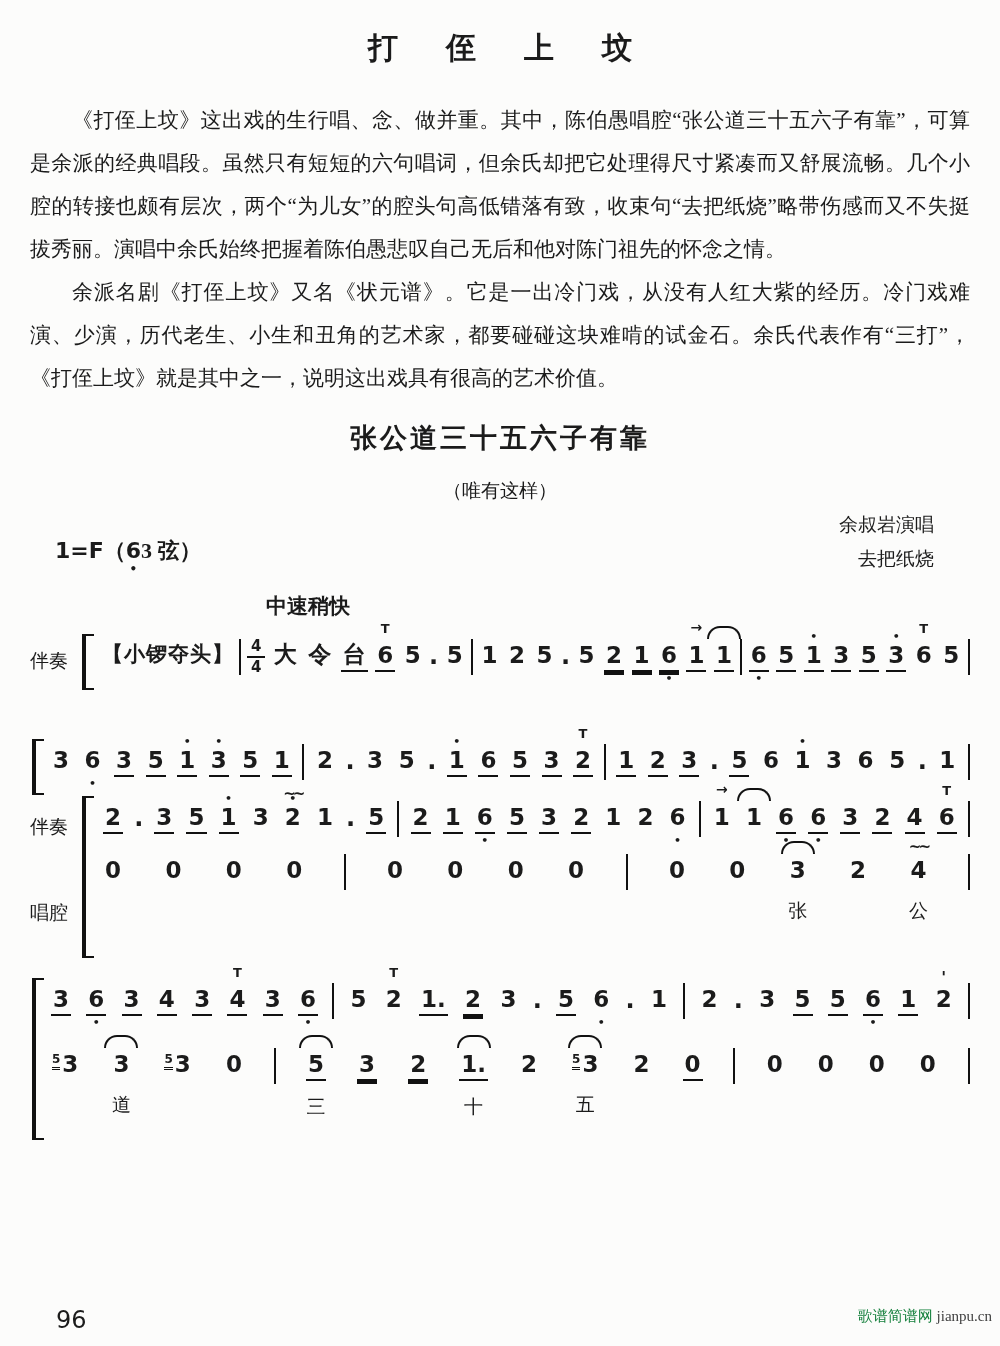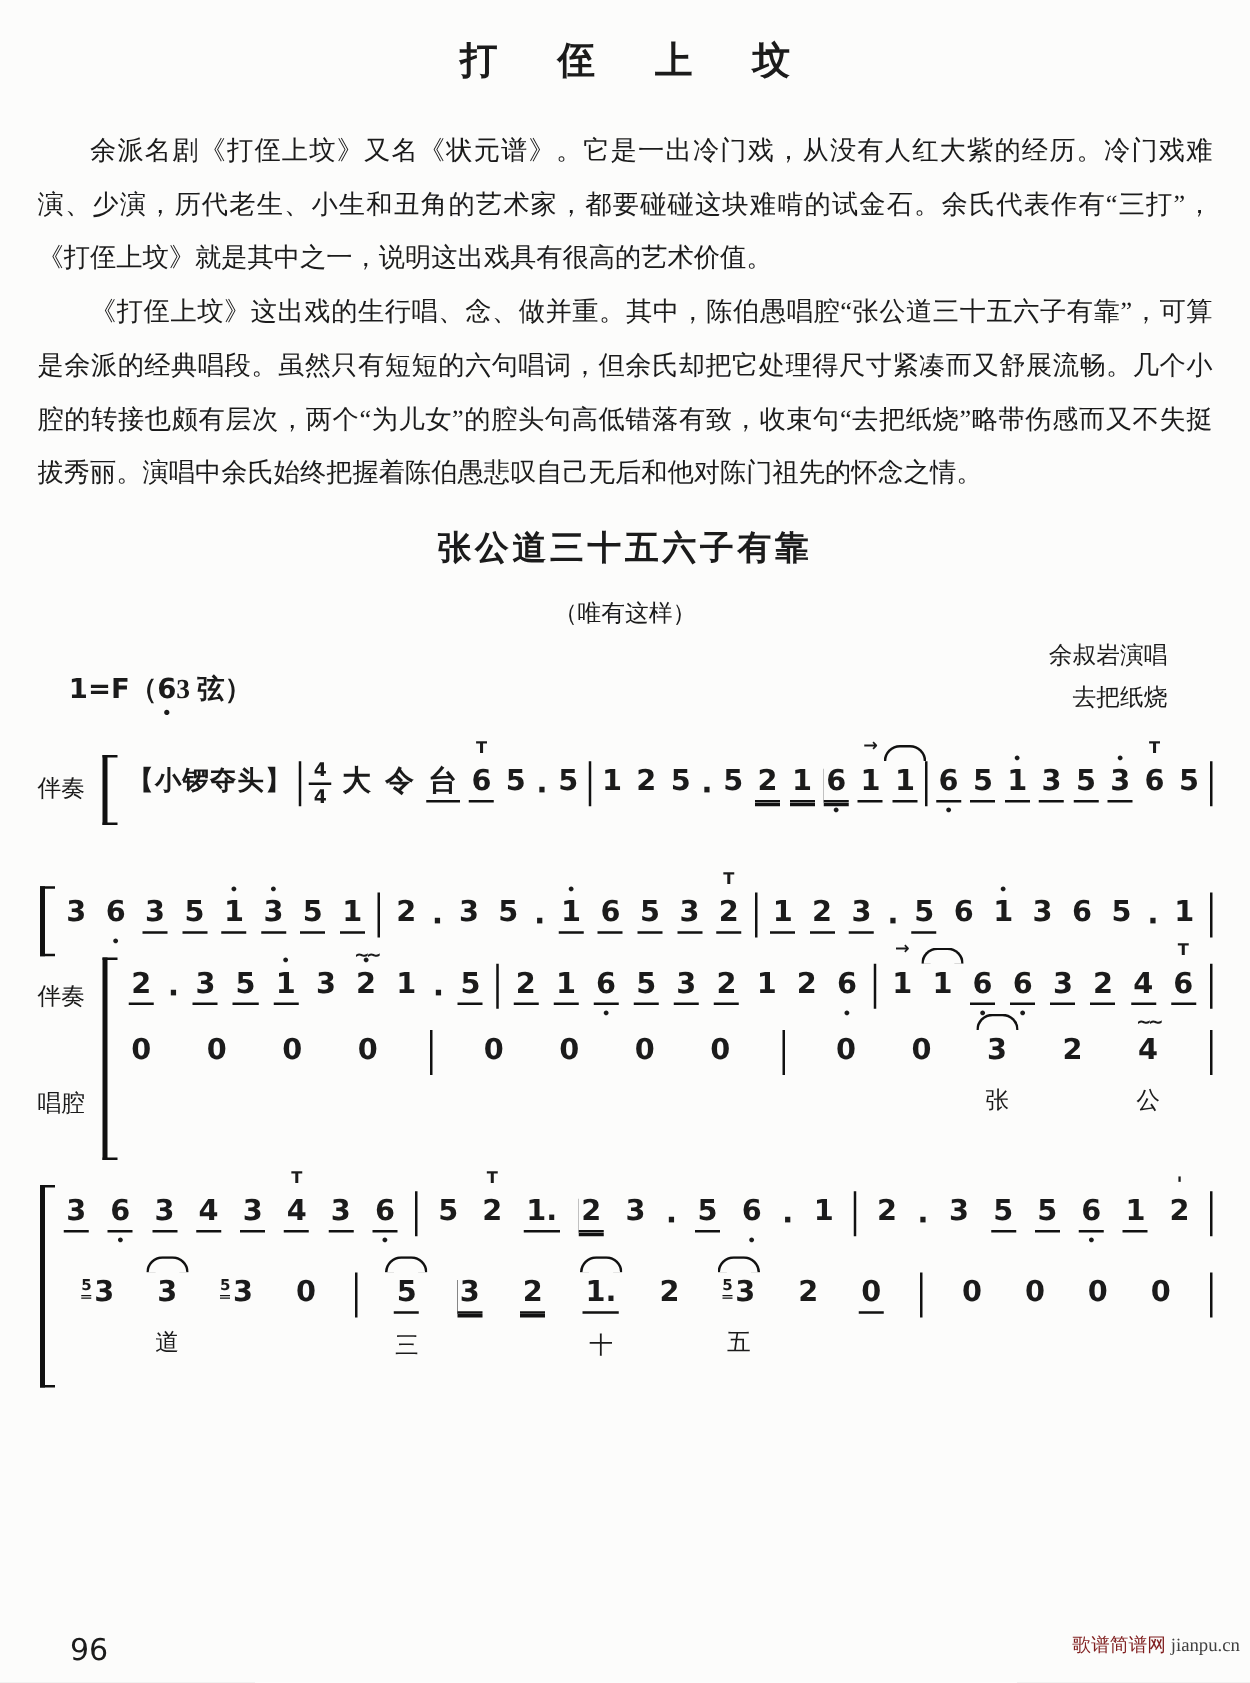--- a/index.html
+++ b/index.html
@@ -79,34 +79,35 @@
           font-family:"DejaVu Sans",sans-serif;}
   .watermark{position:absolute;right:8px;bottom:20px;font-size:15px;}
 </style>
 </head>
 <body>
 
 <div class="page">
   <div class="inner">
     <h1 class="title">打侄上坟</h1>
 
+    <p class="para">《打侄上坟》这出戏的生行唱、念、做并重。其中，陈伯愚唱腔“张公道三十五六子有靠”，可算是余派的经典唱段。虽然只有短短的六句唱词，但余氏却把它处理得尺寸紧凑而又舒展流畅。几个小腔的转接也颇有层次，两个“为儿女”的腔头句高低错落有致，收束句“去把纸烧”略带伤感而又不失挺拔秀丽。演唱中余氏始终把握着陈伯愚悲叹自己无后和他对陈门祖先的怀念之情。</p>
     <p class="para">余派名剧《打侄上坟》又名《状元谱》。它是一出冷门戏，从没有人红大紫的经历。冷门戏难演、少演，历代老生、小生和丑角的艺术家，都要碰碰这块难啃的试金石。余氏代表作有“三打”，《打侄上坟》就是其中之一，说明这出戏具有很高的艺术价值。</p>
-    <p class="para">《打侄上坟》这出戏的生行唱、念、做并重。其中，陈伯愚唱腔“张公道三十五六子有靠”，可算是余派的经典唱段。虽然只有短短的六句唱词，但余氏却把它处理得尺寸紧凑而又舒展流畅。几个小腔的转接也颇有层次，两个“为儿女”的腔头句高低错落有致，收束句“去把纸烧”略带伤感而又不失挺拔秀丽。演唱中余氏始终把握着陈伯愚悲叹自己无后和他对陈门祖先的怀念之情。</p>
 
     <h2 class="song-title">张公道三十五六子有靠</h2>
     <div class="song-sub">（唯有这样）</div>
 
     <div class="meta">
       <div class="key"><span>1=F</span><span class="cnf">（</span><span class="low6"><span>6</span><span class="db">•</span></span><span class="cnf">3 弦）</span></div>
       <div class="credits">
         <div>余叔岩演唱</div>
         <div>去把纸烧</div>
       </div>
     </div>
 
+    <div class="tempo">中速稍快</div>
 
     <div id="score">
         <div class="system sys1 one">
           <div class="bracket" style="left: 52px;"></div>
           <span class="rlabel r0">伴奏</span>
           <div class="srow" style="margin-left: 72px;">
             <span class="boxlbl">【小锣夺头】</span>
             <span class="barline"></span>
             <span class="ts">
               <span>4</span>
@@ -483,21 +484,21 @@
               <span class="num u1">6<span class="db">•</span></span>
             </span>
             <span class="note">
               <span class="num u1">1</span>
             </span>
             <span class="note">
               <span class="num">2<span class="orn tick">'</span></span>
             </span>
             <span class="barline"></span>
           </div>
-          <div class="srow" style="margin-left: 32px;">
+          <div class="srow" style="margin-left: 19px;">
             <span class="note">
               <span class="num"><span class="grace">5</span>3</span>
             </span>
             <span class="note">
               <span class="num">3<span class="orn arc"></span></span>
               <span class="lyr">道</span>
             </span>
             <span class="note">
               <span class="num"><span class="grace">5</span>3</span>
             </span>
@@ -546,16 +547,16 @@
               <span class="num">0</span>
             </span>
             <span class="barline"></span>
           </div>
         </div>
       </div>
   </div>
 
   <div class="pageno">96</div>
   <div class="watermark">
-    <span id="wm-site" style="color: #7f1d1d;">歌谱简谱网</span>
+    <span id="wm-site" style="color: #15803d;">歌谱简谱网</span>
     <span id="wm-url" style="color: #404040; font-family: Liberation Serif, serif;">jianpu.cn</span>
   </div>
 </div>
 
 </body></html>

